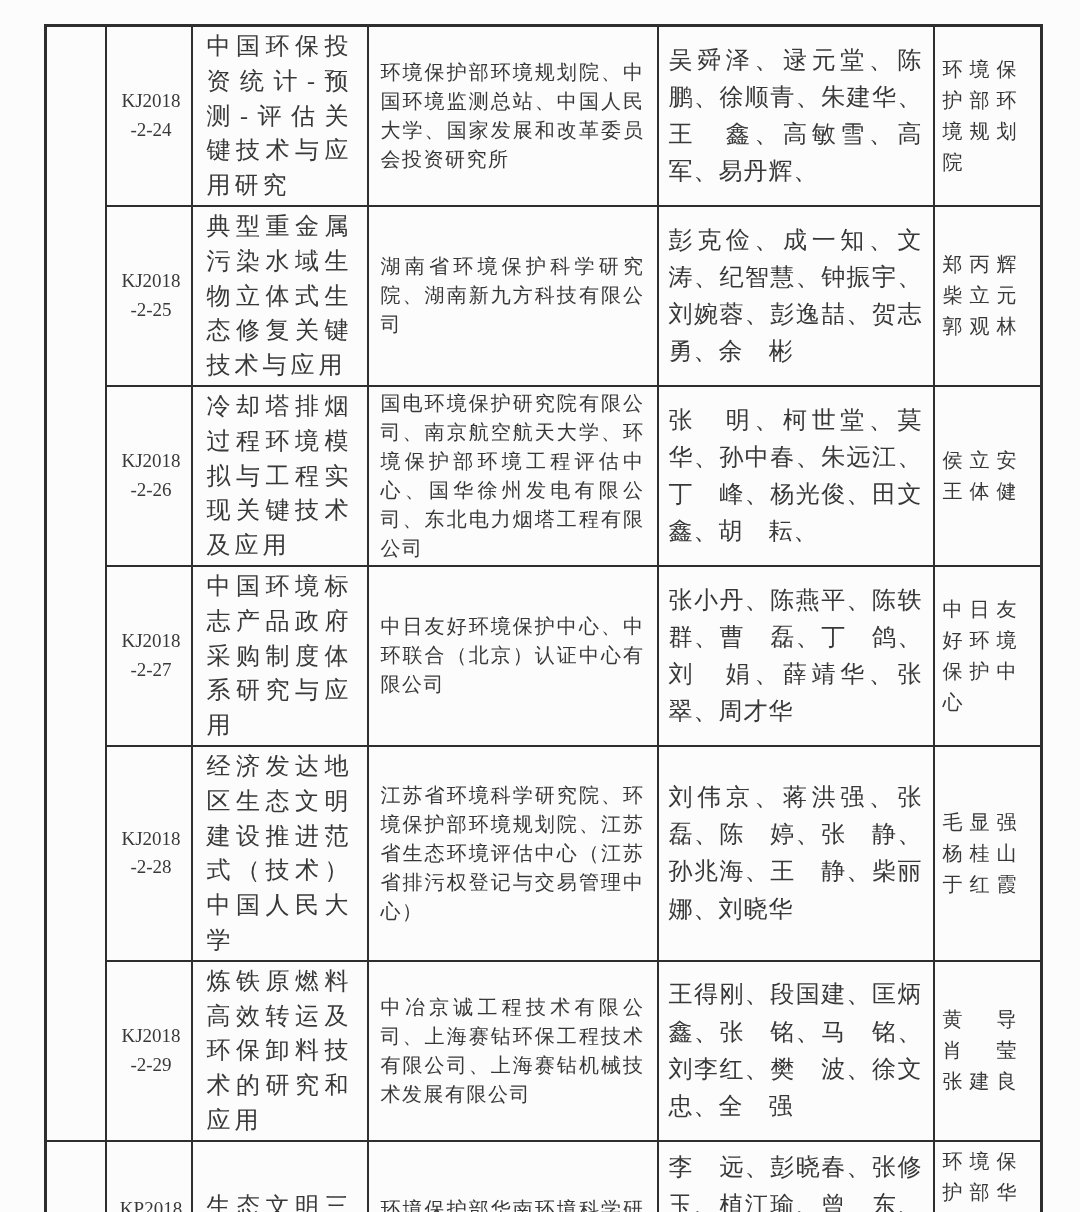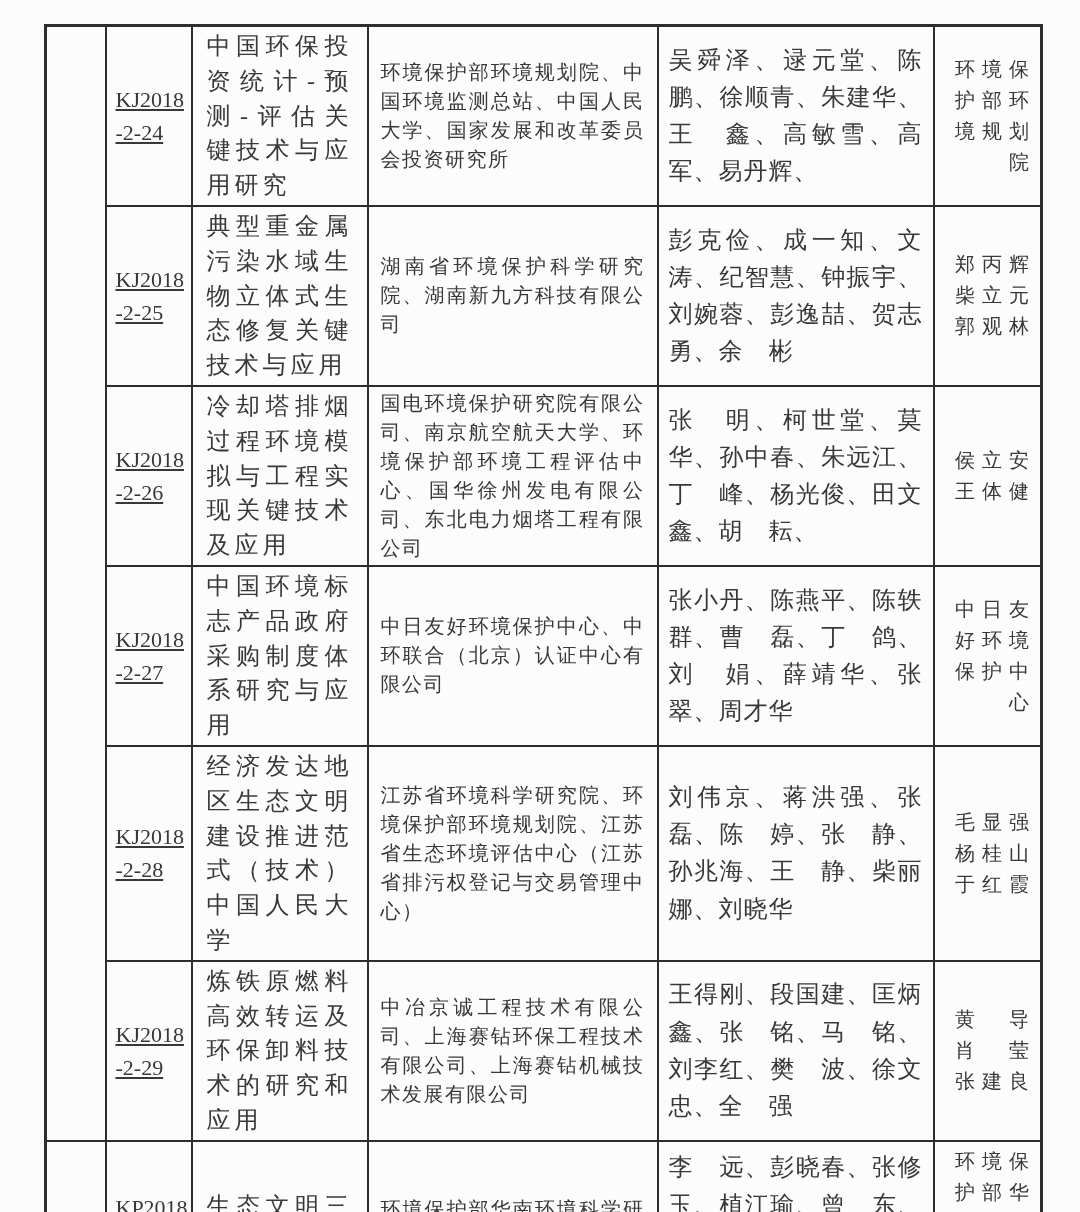--- a/index.html
+++ b/index.html
@@ -33,27 +33,26 @@
   }
   .cat-text{
     width:1.2em;
     margin:0 auto;
     word-break:break-all;
     line-height:2.1;
     letter-spacing:0;
     text-align:center;
   }
   td.code{
-    font-size:22px;
+    font-size:19px;
     line-height:1.5;
     padding:0 4px 0 9px;
     white-space:pre-line;
-    text-align:left;
+    text-align:center;
     font-family:"Liberation Serif","DejaVu Serif",serif;
-    text-decoration:underline;
   }
   td.project{
     font-size:24px;
     letter-spacing:4px;
     line-height:1.45;
     padding:2px 14px;
     text-align:justify;
   }
   td.orgs{
     font-size:20px;
@@ -68,21 +67,21 @@
     letter-spacing:1px;
     line-height:1.55;
     padding:2px 10px;
     text-align:justify;
   }
   td.recommenders{
     font-size:20px;
     letter-spacing:7px;
     line-height:1.55;
     padding:2px 4px 2px 8px;
-    text-align:right;
+    text-align:left;
     white-space:pre-line;
   }
 </style>
 </head>
 <body>
 
 <div class="page">
   <table class="award">
     <colgroup>
       <col style="width:60px">

